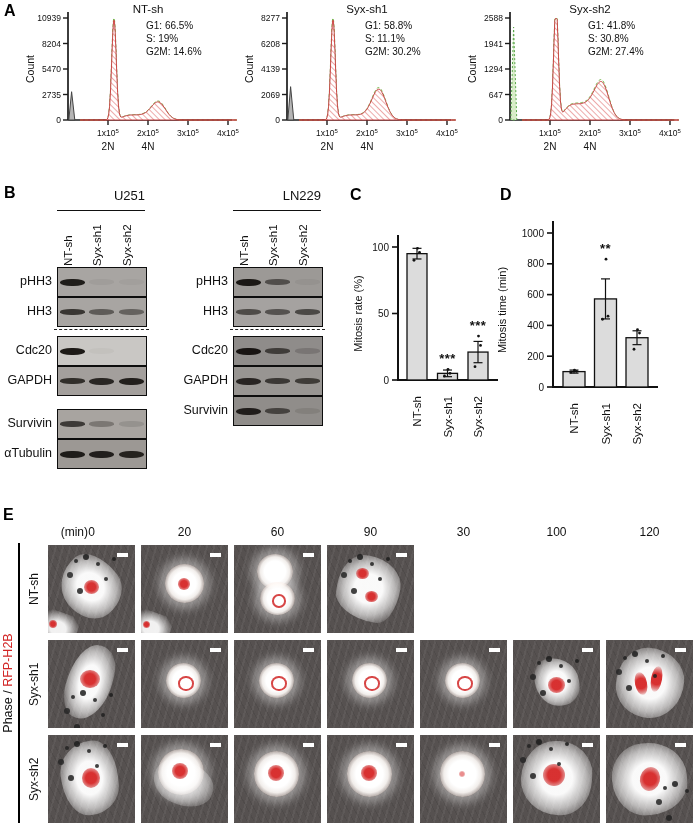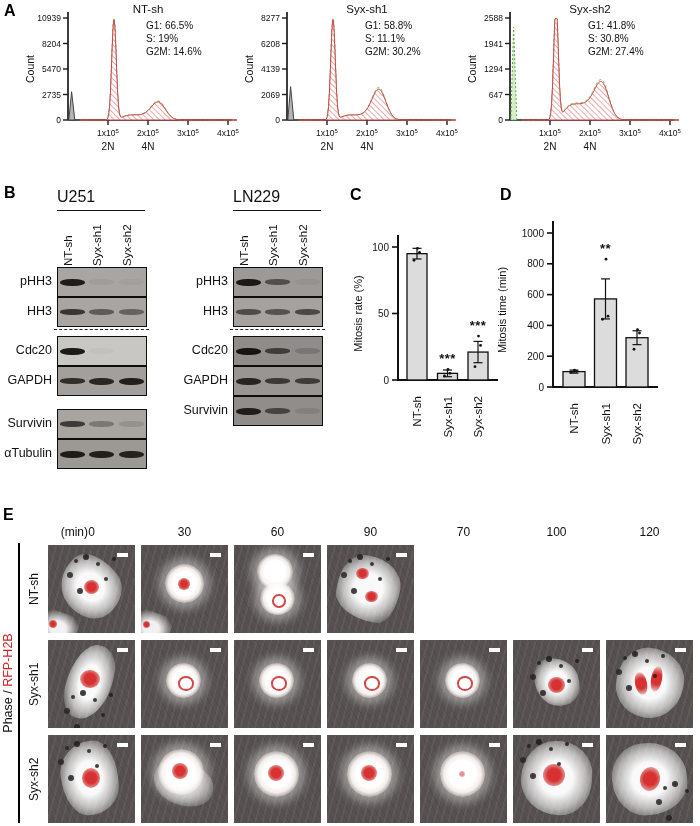--- a/index.html
+++ b/index.html
@@ -3,21 +3,21 @@
 <meta charset="utf-8">
 <style>
   html,body{margin:0;padding:0;background:#fff;}
   .fig{position:relative;width:700px;height:826px;background:#fff;
        font-family:"Liberation Sans",sans-serif;color:#111;overflow:hidden;}
   .plabel{position:absolute;font-size:16px;font-weight:bold;color:#000;}
   .abs{position:absolute;}
   svg text{font-family:"Liberation Sans",sans-serif;}
   
   #panel-b{position:absolute;left:0;top:182px;width:700px;height:310px;}
-  .blot-header{position:absolute;font-size:16px;text-align:left;}
+  .blot-header{position:absolute;font-size:13px;text-align:right;}
   .blot-underline{position:absolute;border-top:1.4px solid #111;height:0;}
   .vlab{position:absolute;writing-mode:vertical-rl;transform:rotate(180deg);
         font-size:11.5px;text-align:left;white-space:nowrap;line-height:1;}
   .blot-row-label{position:absolute;font-size:12.5px;text-align:right;white-space:nowrap;}
   .blot-box{position:absolute;width:88px;height:28px;border:1.5px solid #0d0d0d;overflow:hidden;}
   .band{position:absolute;border-radius:45%;filter:blur(0.7px);}
   .blot-dash{position:absolute;border-top:1.6px dashed #222;height:0;}
   
   #panel-e{position:absolute;left:0;top:505px;width:700px;height:321px;}
   .etime{position:absolute;font-size:12px;text-align:center;width:87px;top:20px;}
@@ -325,24 +325,24 @@
         <circle cx="147.5" cy="145.1" r="1.4" fill="#111"></circle>
         <circle cx="145.5" cy="141.712" r="1.4" fill="#111"></circle>
         <text x="149" y="215" font-size="11.5" text-anchor="end" fill="#111" transform="rotate(-90 149 215)">Syx-sh2</text>
       </svg>
     </div>
 
   <div id="panel-e">
     <div class="emin" style="left:44px;top:20px;width:44px">(min)</div>
     <div id="e-times">
         <div class="etime" style="left:48px">0</div>
-        <div class="etime" style="left:141px">30</div>
+        <div class="etime" style="left:141px">20</div>
         <div class="etime" style="left:234px">60</div>
         <div class="etime" style="left:327px">90</div>
-        <div class="etime" style="left:420px">70</div>
+        <div class="etime" style="left:420px">30</div>
         <div class="etime" style="left:513px">100</div>
         <div class="etime" style="left:606px">120</div>
       </div>
     <div class="eline" style="left:18px;top:38px;height:280px"></div>
     <div class="eside" style="left:-72px;top:171px;width:160px">
       <span>Phase / </span><span class="red">RFP-H2B</span>
     </div>
     <div id="e-grid">
         <div class="erowlab" style="left:28px;top:40px;width:16px;height:88px">NT-sh</div>
         <div class="micro" style="left:48px;top:40px">

